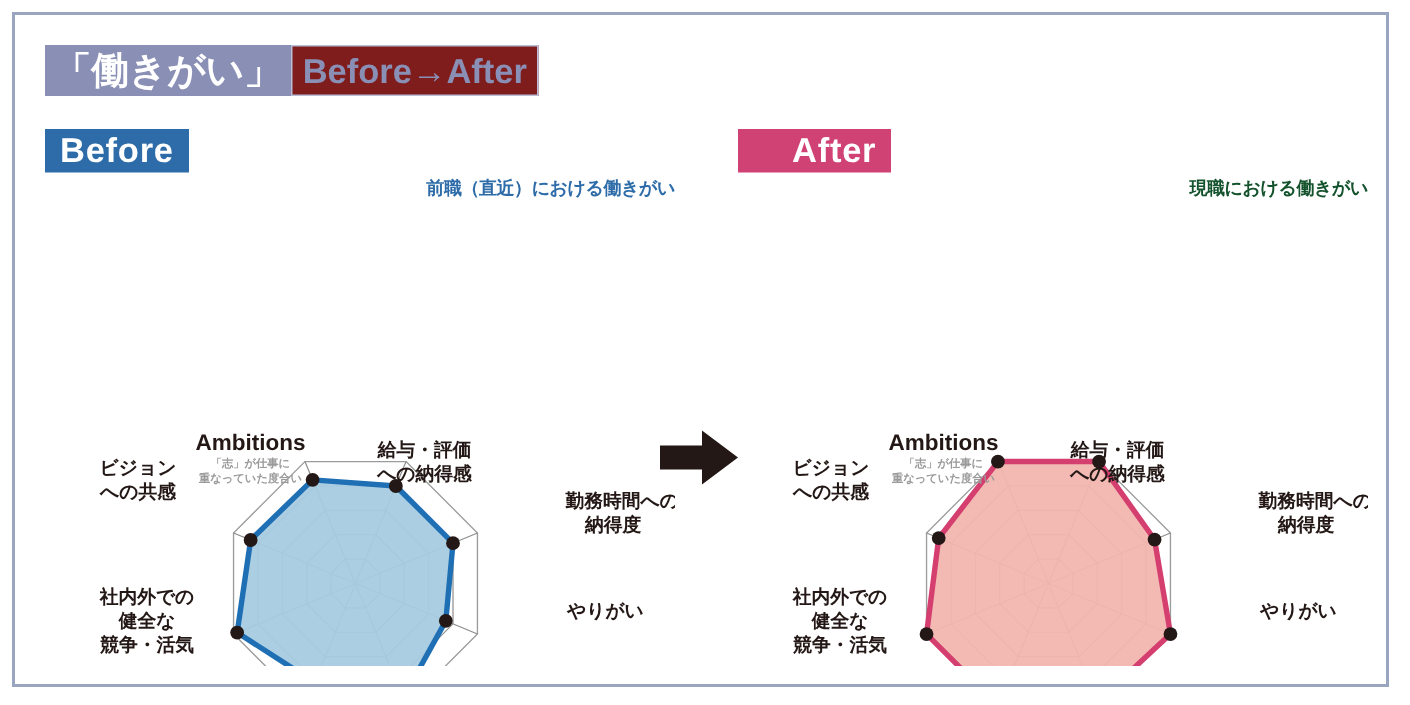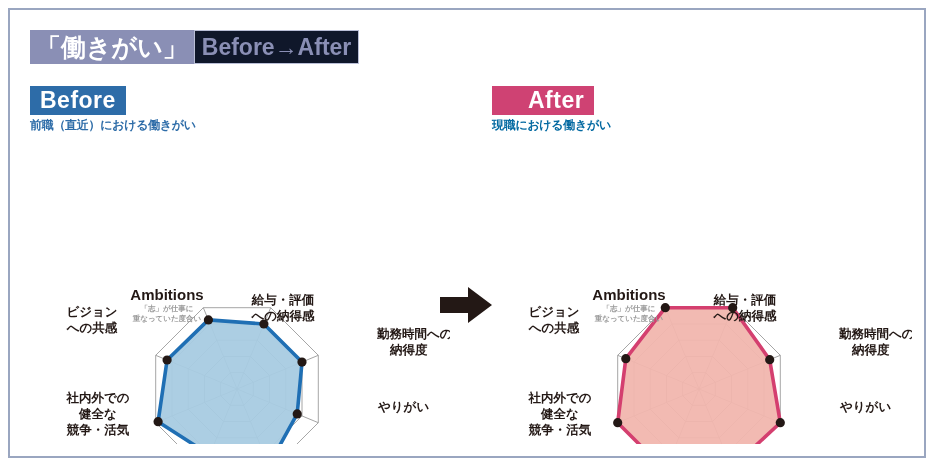--- a/index.html
+++ b/index.html
@@ -42,21 +42,21 @@
     background: #8a8fb5;
     color: #ffffff;
     font-size: 25px;
     font-weight: bold;
     line-height: 34px;
     padding: 0 6px 0 6px;
     letter-spacing: 0px;
     white-space: nowrap;
   }
   .title-en {
-    background: #0f172a;
+    background: #7f1d1d;
     color: #8a8fb5;
     font-size: 23px;
     font-weight: bold;
     line-height: 32px;
     padding: 0 7px;
     border: 1px solid #b9bed6;
     box-sizing: border-box;
     white-space: nowrap;
   }
   
@@ -84,28 +84,28 @@
     padding: 1px 10px 2px 10px;
     letter-spacing: 0.5px;
   }
   .badge.blue { background: #2d6ca8; }
   .badge.pink { background: #cf4273; padding-left: 36px; }
 
   .subtitle {
     position: absolute;
     top: 31px;
     width: 100%;
-    text-align: left;
+    text-align: right;
     font-size: 12px;
     font-weight: bold;
     font-family: "DejaVu Sans", "Liberation Sans", sans-serif;
     letter-spacing: -0.3px;
   }
   .subtitle.blue { color: #2d6ca8; }
-  .subtitle.pink { color: #0369a1; }
+  .subtitle.pink { color: #14532d; }
 
   
   .chart-holder {
     position: absolute;
     left: 0;
     top: 48px;
     width: 420px;
     height: 310px;
   }
   svg { display: block; }

